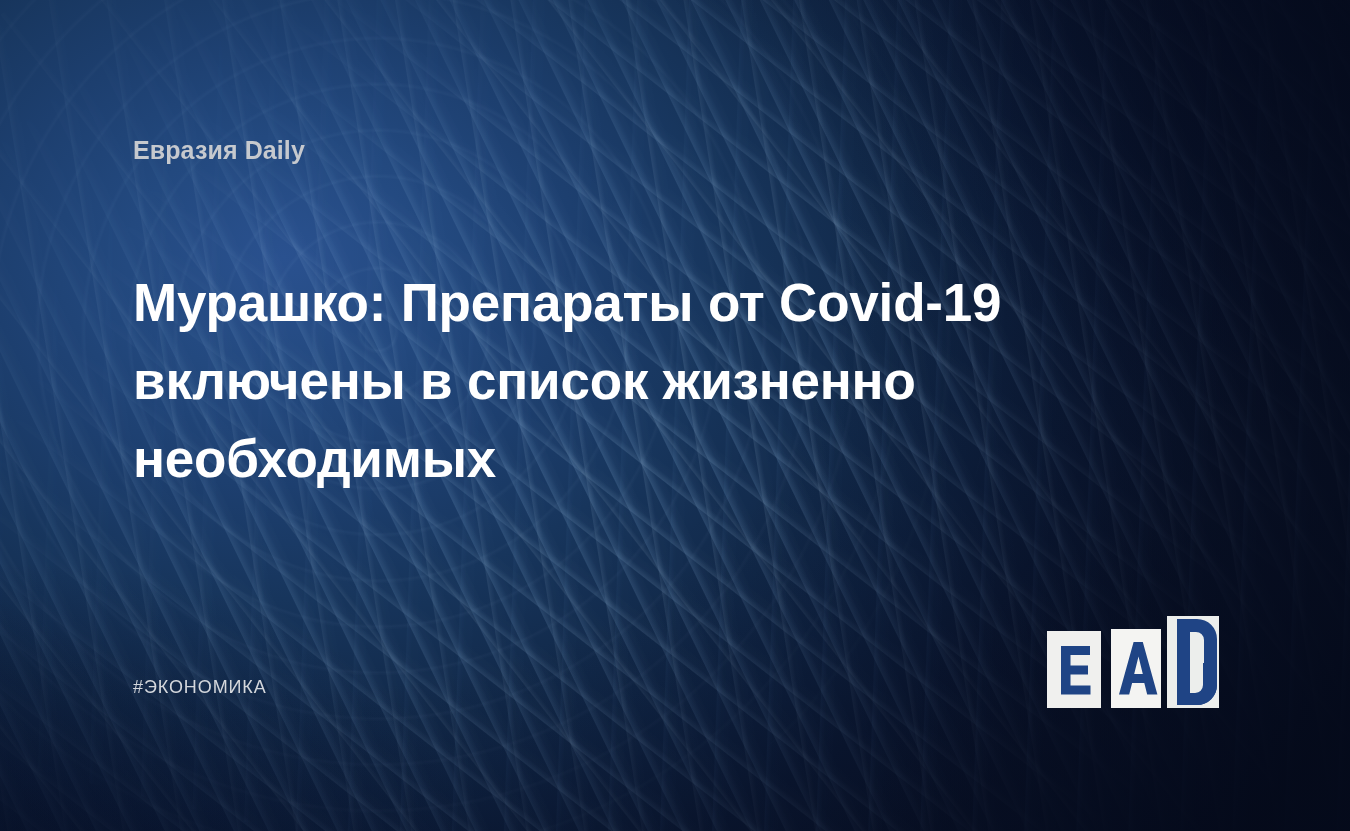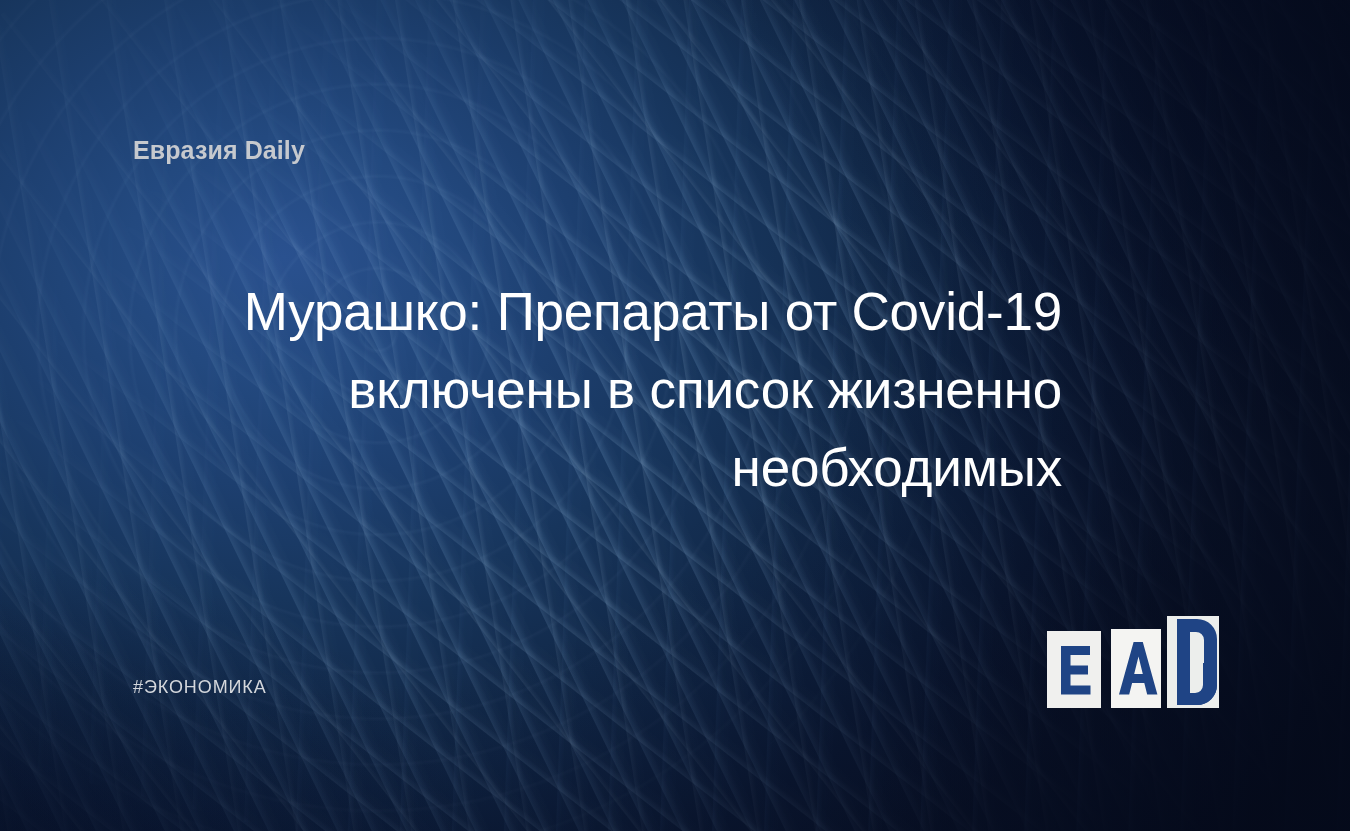--- a/index.html
+++ b/index.html
@@ -12,21 +12,20 @@
     font-family: "Liberation Sans", "DejaVu Sans", sans-serif;
   }
 
   .card {
     position: relative;
     width: 1350px;
     height: 831px;
     overflow: hidden;
     background: #b91c1c;
     isolation: isolate;
-    text-align: right;
   }
 
   
 
   .bg-base {
     position: absolute;
     inset: 0;
     background:
       radial-gradient(ellipse 980px 760px at 21% 31%,
           #2a518f 0%,
@@ -184,24 +183,24 @@
     letter-spacing: 0.1px;
     color: #c6c9ce;
     white-space: nowrap;
   }
 
   .headline {
     position: absolute;
     left: 133px;
     top: 264px;
     width: 920px;
-    margin: 9px;
+    margin: 0;
     font-size: 53px;
     line-height: 78px;
-    font-weight: normal;
+    font-weight: bold;
     color: #ffffff;
     letter-spacing: -0.2px;
   }
 
   .rubric {
     position: absolute;
     left: 133px;
     top: 677px;
     font-size: 18px;
     font-weight: normal;

